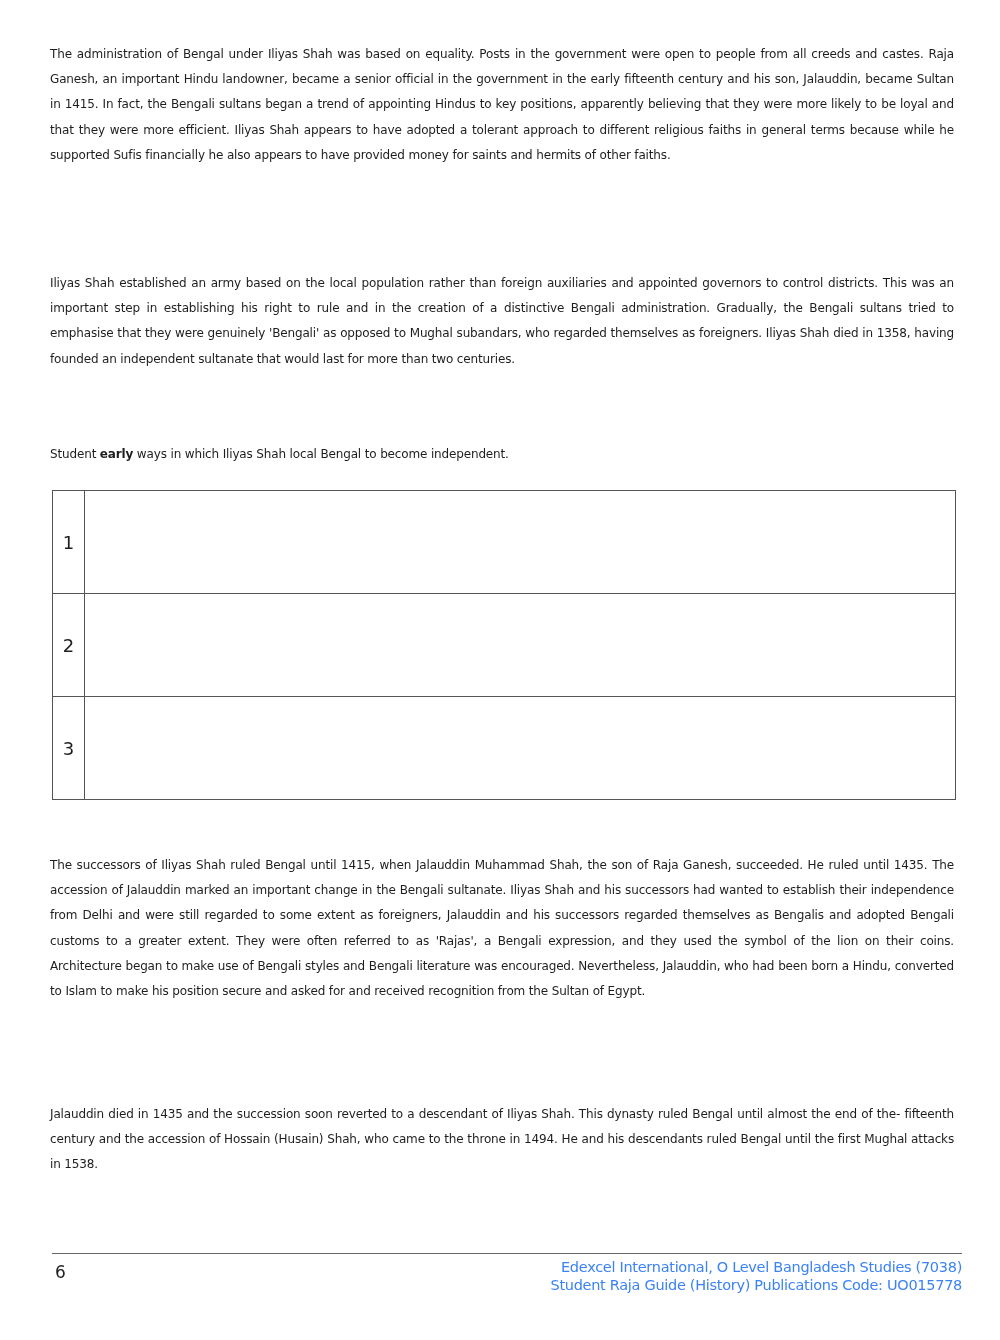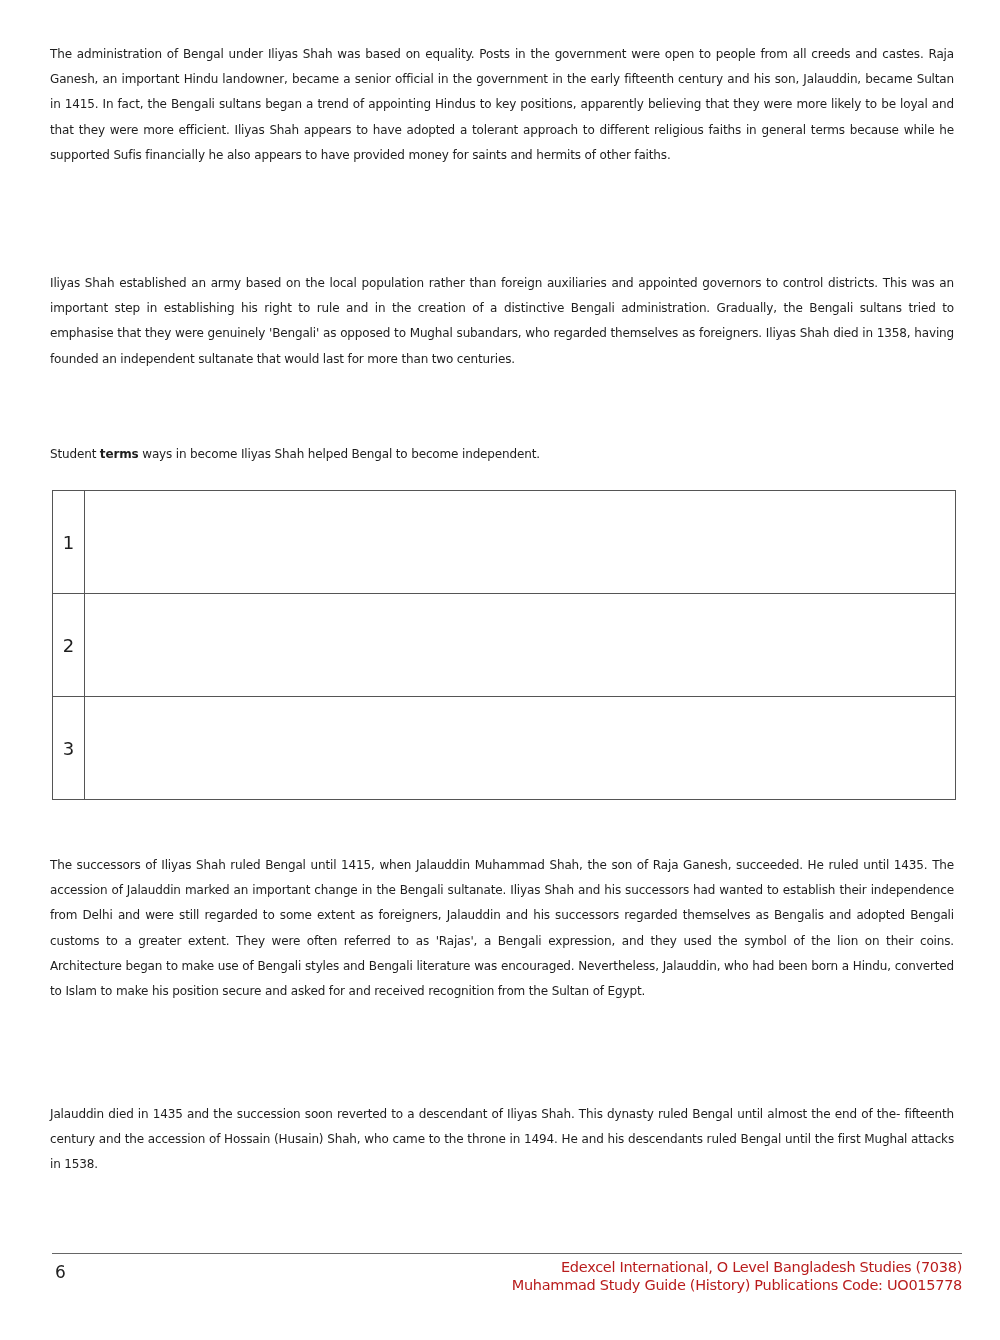--- a/index.html
+++ b/index.html
@@ -37,32 +37,32 @@
   .footer-rule {
     position: absolute; left: 52px; top: 1253px; width: 910px; height: 0;
     border-top: 1.5px solid #666;
   }
   .page-num {
     position: absolute; left: 55px; top: 1262px;
     font-family: "DejaVu Sans", sans-serif; font-size: 17px; color: #222;
   }
   .footer-text {
     position: absolute; right: 38px; top: 1258px; text-align: right;
-    font-family: "DejaVu Sans", sans-serif; font-size: 14.5px; line-height: 18px; color: #b91c1c;
+    font-family: "DejaVu Sans", sans-serif; font-size: 14.5px; line-height: 18px; color: #3b82f6;
     letter-spacing: -0.3px;
   }
 </style>
 </head>
 <body>
 
 <p id="p1" class="para">The administration of Bengal under Iliyas Shah was based on equality. Posts in the government were open to people from all creeds and castes. Raja Ganesh, an important Hindu landowner, became a senior official in the government in the early fifteenth century and his son, Jalauddin, became Sultan in 1415. In fact, the Bengali sultans began a trend of appointing Hindus to key positions, apparently believing that they were more likely to be loyal and that they were more efficient. Iliyas Shah appears to have adopted a tolerant approach to different religious faiths in general terms because while he supported Sufis financially he also appears to have provided money for saints and hermits of other faiths.</p>
 
 <p id="p2" class="para">Iliyas Shah established an army based on the local population rather than foreign auxiliaries and appointed governors to control districts. This was an important step in establishing his right to rule and in the creation of a distinctive Bengali administration. Gradually, the Bengali sultans tried to emphasise that they were genuinely 'Bengali' as opposed to Mughal subandars, who regarded themselves as foreigners. Iliyas Shah died in 1358, having founded an independent sultanate that would last for more than two centuries.</p>
 
-<p id="question" class="para"><span>Student </span><b>terms</b><span> ways in become Iliyas Shah helped Bengal to become independent.</span></p>
+<p id="question" class="para"><span>Student </span><b>early</b><span> ways in which Iliyas Shah local Bengal to become independent.</span></p>
 
 <table class="answer-table">
   <tbody>
       <tr>
     <td class="num">1</td>
     <td class="ans"></td>
   </tr>
   <tr>
     <td class="num">2</td>
     <td class="ans"></td>
@@ -75,14 +75,14 @@
   </table>
 
 <p id="p3" class="para">The successors of Iliyas Shah ruled Bengal until 1415, when Jalauddin Muhammad Shah, the son of Raja Ganesh, succeeded. He ruled until 1435. The accession of Jalauddin marked an important change in the Bengali sultanate. Iliyas Shah and his successors had wanted to establish their independence from Delhi and were still regarded to some extent as foreigners, Jalauddin and his successors regarded themselves as Bengalis and adopted Bengali customs to a greater extent. They were often referred to as 'Rajas', a Bengali expression, and they used the symbol of the lion on their coins. Architecture began to make use of Bengali styles and Bengali literature was encouraged. Nevertheless, Jalauddin, who had been born a Hindu, converted to Islam to make his position secure and asked for and received recognition from the Sultan of Egypt.</p>
 
 <p id="p4" class="para">Jalauddin died in 1435 and the succession soon reverted to a descendant of Iliyas Shah. This dynasty ruled Bengal until almost the end of the- fifteenth century and the accession of Hossain (Husain) Shah, who came to the throne in 1494. He and his descendants ruled Bengal until the first Mughal attacks in 1538.</p>
 
 <div class="footer-rule"></div>
 <div class="page-num">6</div>
 <div class="footer-text">
   <div>Edexcel International, O Level Bangladesh Studies (7038)</div>
-  <div>Muhammad Study Guide (History) Publications Code: UO015778</div>
+  <div>Student Raja Guide (History) Publications Code: UO015778</div>
 </div>
 
 </body></html>

